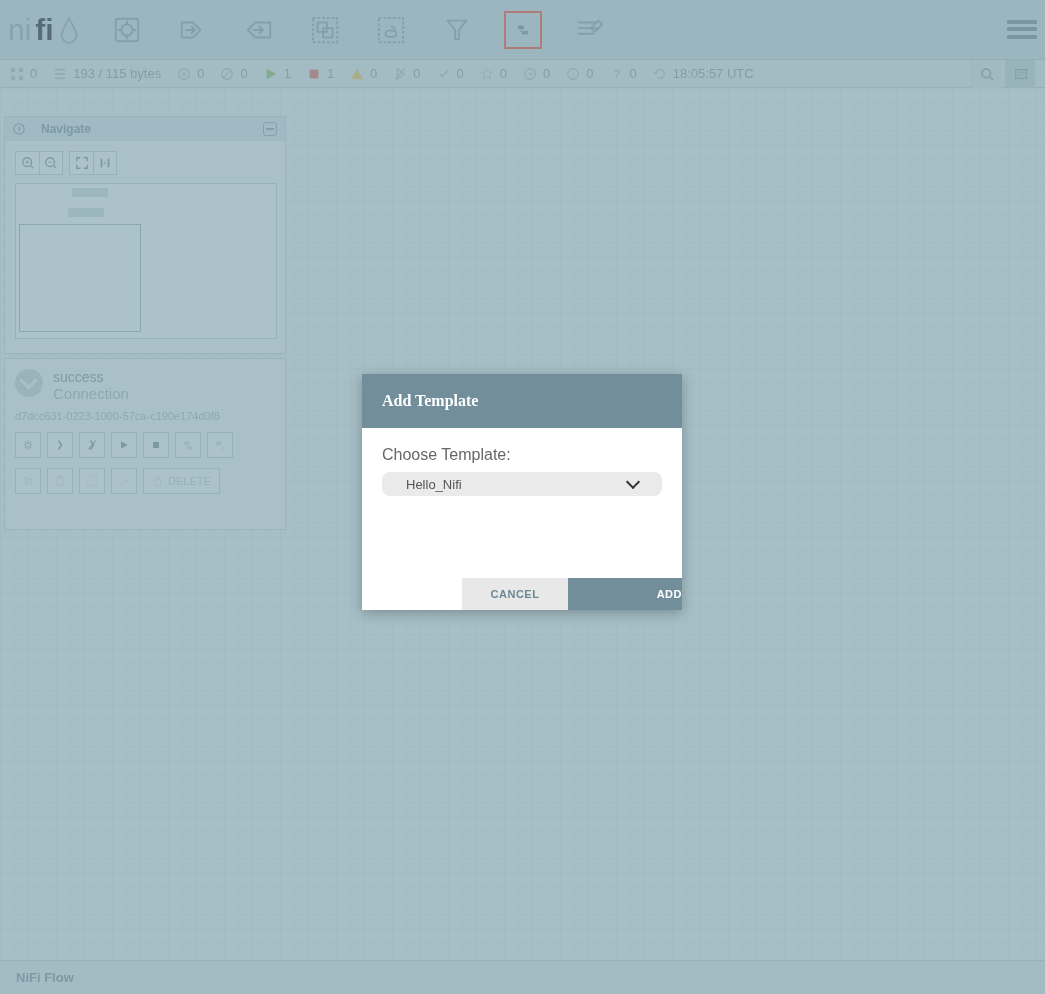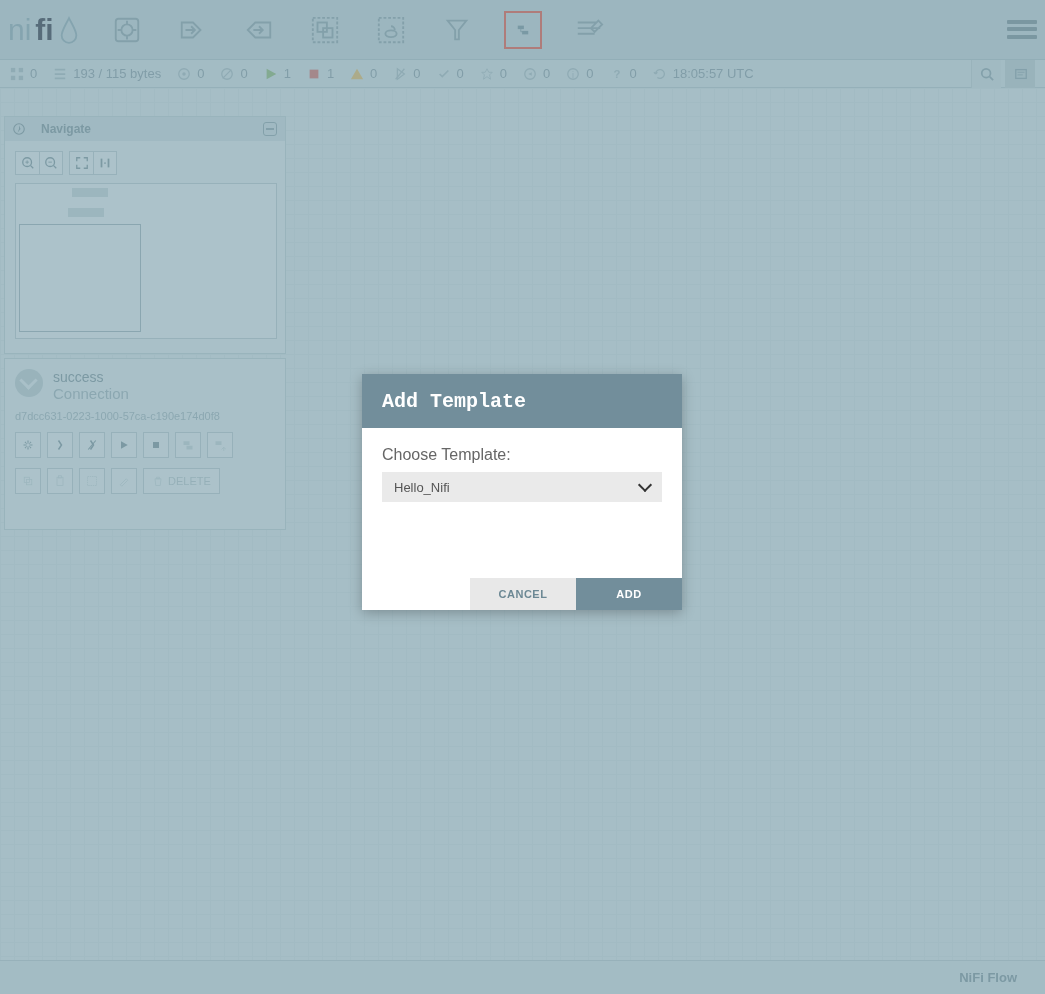--- a/index.html
+++ b/index.html
@@ -60,34 +60,34 @@
   .op-type{font-size:15px;color:#829aa4;}
   .op-id{font-size:11px;color:#829aa4;margin-top:8px;}
   .op-btns{display:flex;gap:6px;margin-top:10px;flex-wrap:wrap;}
   .op-btns .b{width:26px;height:26px;border:1px solid #9cb0b8;background:#c9d6db;display:flex;align-items:center;justify-content:center;}
   .op-btns .b.wide{width:auto;padding:0 8px;font-size:11px;color:#98acb4;gap:4px;}
   .op-btns svg{width:12px;height:12px;fill:#5f7a86;}
   .op-btns .dis svg{fill:#a7bac2;}
   .op-btns .dis{color:#a7bac2;}
   
   
-  .footer{position:absolute;left:0;right:0;bottom:0;height:34px;background:#b7c8cf;border-top:1px solid #9bb0b8;display:flex;align-items:center;padding:0 28px;font-size:13px;color:#5f7a86;font-weight:600;z-index:10;justify-content:flex-end;}
+  .footer{position:absolute;left:0;right:0;bottom:0;height:34px;background:#b7c8cf;border-top:1px solid #9bb0b8;display:flex;align-items:center;padding:0 16px;font-size:13px;color:#5f7a86;font-weight:600;z-index:10;}
 
   
   .modal{position:absolute;left:362px;top:374px;width:320px;background:#fff;box-shadow:0 3px 12px rgba(0,0,0,.25);z-index:100;}
-  .modal-hdr{height:54px;background:#728e9b;color:#fff;display:flex;align-items:center;padding:0 20px;font-size:20px;font-weight:600;font-family:Liberation Mono, monospace;}
+  .modal-hdr{height:54px;background:#728e9b;color:#fff;display:flex;align-items:center;padding:0 20px;font-size:16px;font-weight:600;font-family:Liberation Serif, serif;}
   .modal-body{padding:18px 20px 60px;min-height:150px;}
   .modal-body label{font-size:16px;color:#666;display:block;margin-bottom:8px;}
-  .combo{height:30px;background:#eaeaea;display:flex;align-items:center;padding:0 12px;font-size:13px;color:#555;position:relative;}
+  .combo{height:24px;background:#eaeaea;display:flex;align-items:center;padding:0 24px;font-size:13px;color:#555;position:relative;border-radius:8px;}
   .combo .chev{margin-left:auto;}
   .combo .chev:after{content:"";display:block;width:8px;height:8px;border-right:2px solid #333;border-bottom:2px solid #333;transform:rotate(45deg);margin-top:-4px;}
   .modal-ftr{display:flex;}
   .modal-ftr button{flex:0 0 auto;height:32px;border:none;font-size:11px;font-weight:600;letter-spacing:.5px;cursor:pointer;}
   .modal-ftr .cancel{width:106px;margin-left:auto;background:#e8e8e8;color:#6c8894;text-align:center;}
-  .modal-ftr .add{width:106px;background:#728e9b;color:#fff;}
+  .modal-ftr .add{width:114px;background:#728e9b;color:#fff;text-align:right;}
 
   .green{fill:#6fa05e!important;color:#6fa05e!important;}
   .red{fill:#b85450!important;color:#b85450!important;}
   .orange{fill:#c9a34e!important;color:#c9a34e!important;}
 </style>
 </head>
 <body>
 
 <div class="toolbar">
   <div class="logo">

